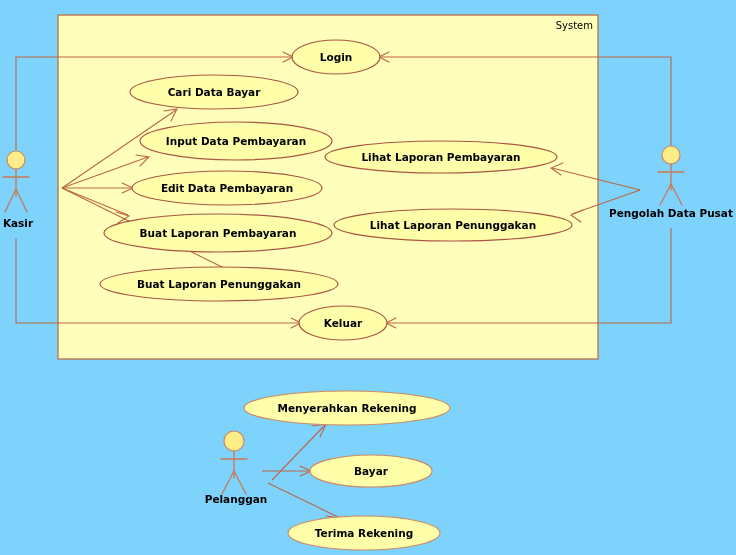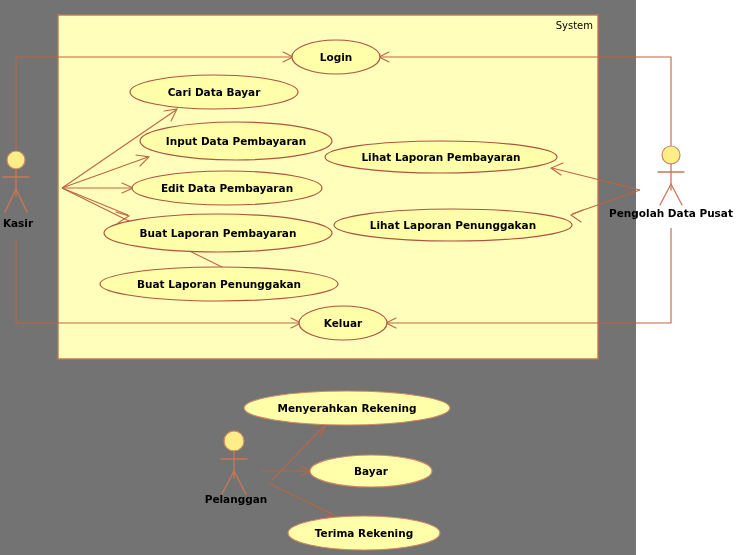--- a/index.html
+++ b/index.html
@@ -9,23 +9,23 @@
     background: #ffffff;
   }
   body {
     width: 736px;
     height: 555px;
     overflow: hidden;
     font-family: "DejaVu Sans", "Liberation Sans", sans-serif;
   }
   #diagram-root {
     position: relative;
-    width: 636px;
+    width: 736px;
     height: 555px;
-    background: #737373;
+    background: #7dd3fc;
   }
   svg#uml-canvas {
     display: block;
     width: 736px;
     height: 555px;
   }
   .system-boundary {
     fill: #ffffbb;
     stroke: #bb7755;
     stroke-width: 1.4;

